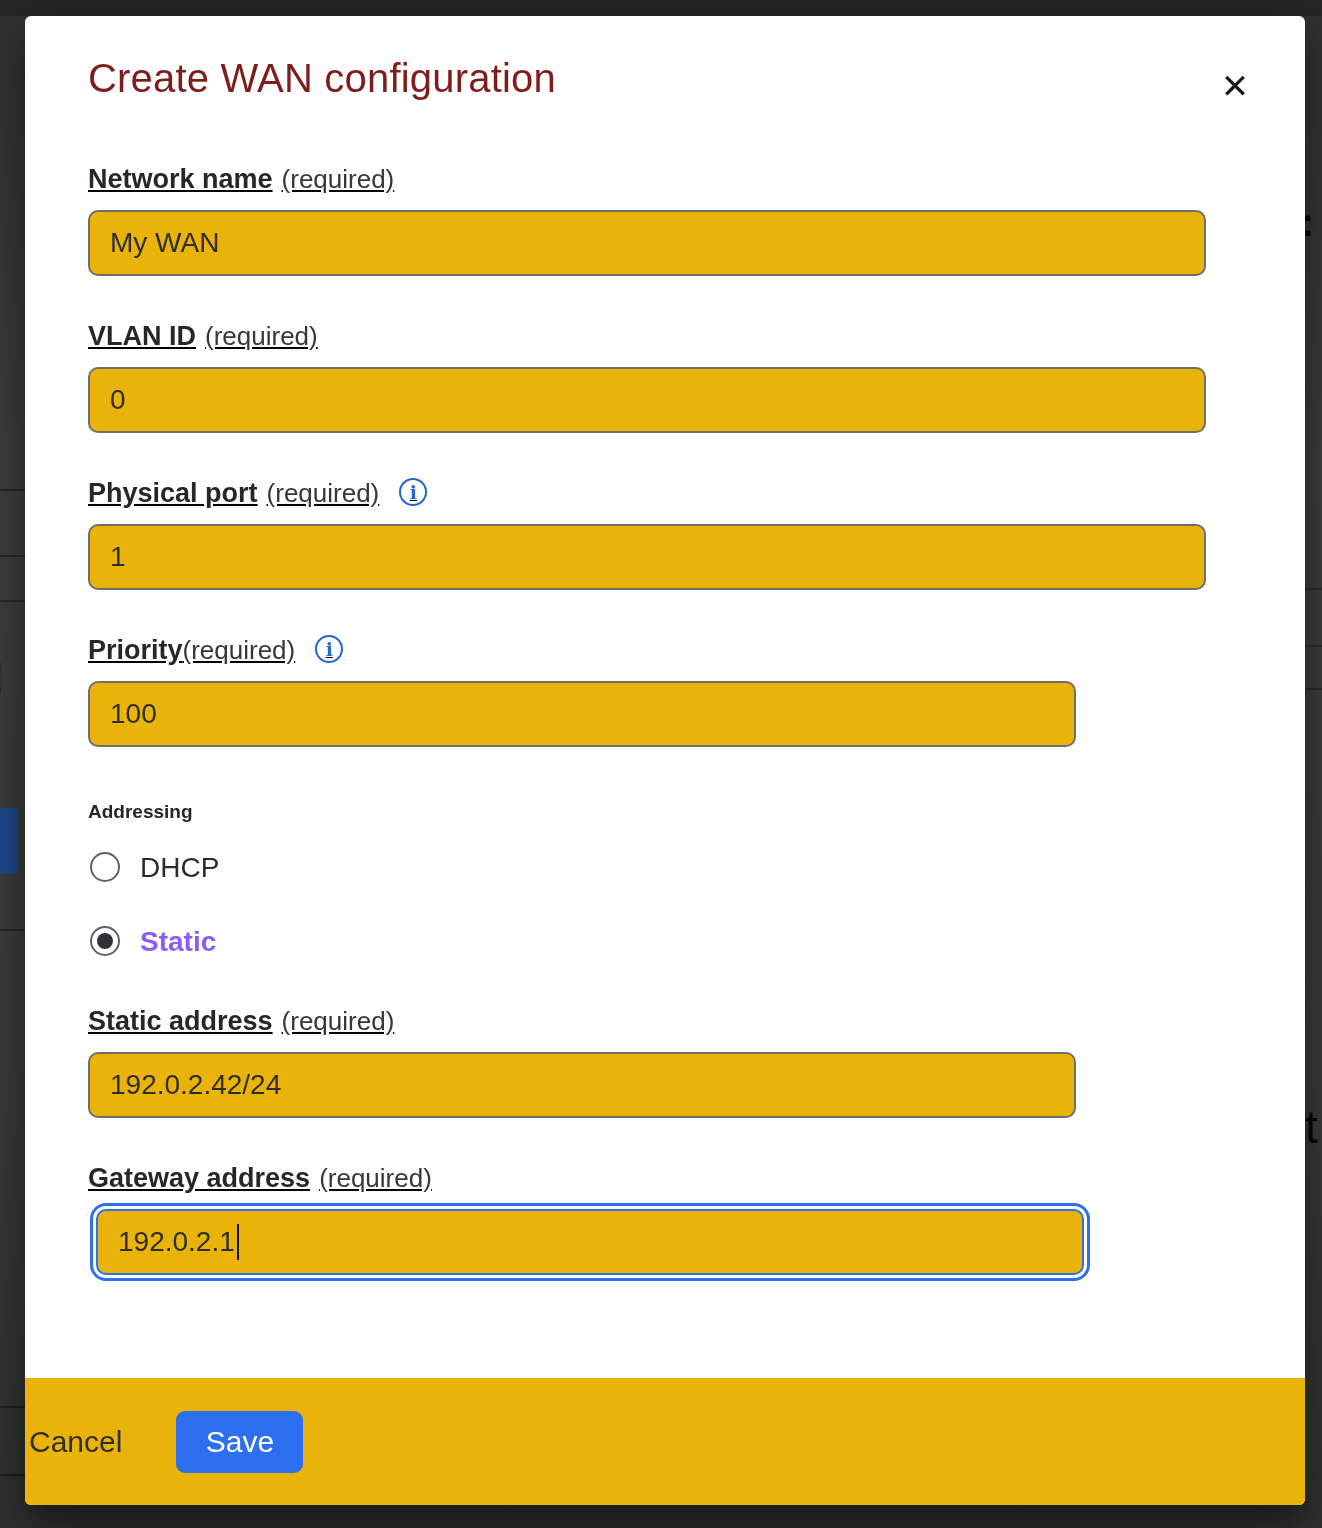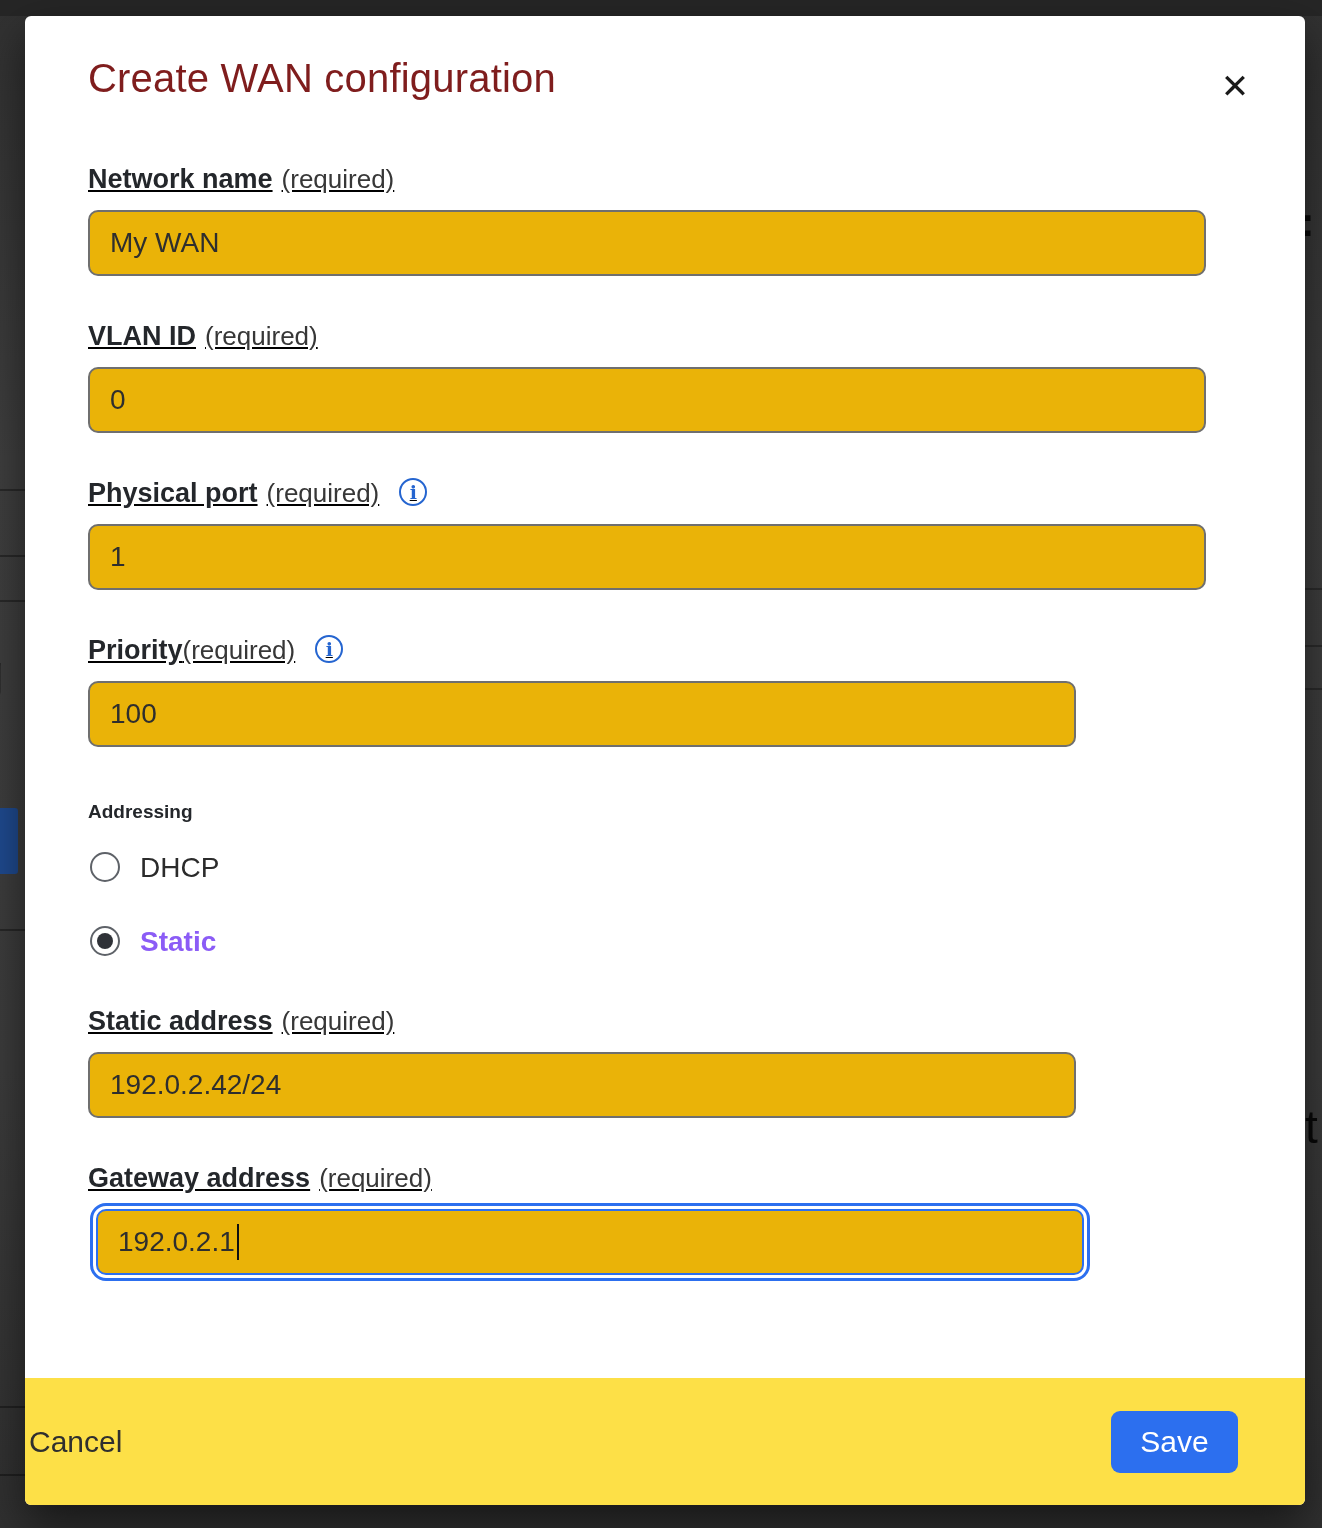--- a/index.html
+++ b/index.html
@@ -115,22 +115,22 @@
   }
   .radio.selected::after {
     content: ""; width: 16px; height: 16px;
     border-radius: 50%; background: #2f3238;
   }
   .radio-label { font-size: 28px; color: #2b2b2b; }
   .radio-label--selected { font-weight: 700; color: #8b5cf6; }
   .modal-footer {
     position: absolute; left: 0; bottom: 0;
     width: 100%; height: 127px;
-    background: #fde047;
-    display: flex; align-items: center; justify-content: space-between;
+    background: #eab308;
+    display: flex; align-items: center; justify-content: flex-start;
     padding-right: 67px;
   }
   .btn-cancel {
     background: transparent; border: none; cursor: pointer;
     font-family: "Liberation Sans", sans-serif;
     font-size: 30px; color: #2f2f2f;
     margin-right: 50px; padding: 8px 4px;
   }
   .btn-save {
     width: 127px; height: 62px;

